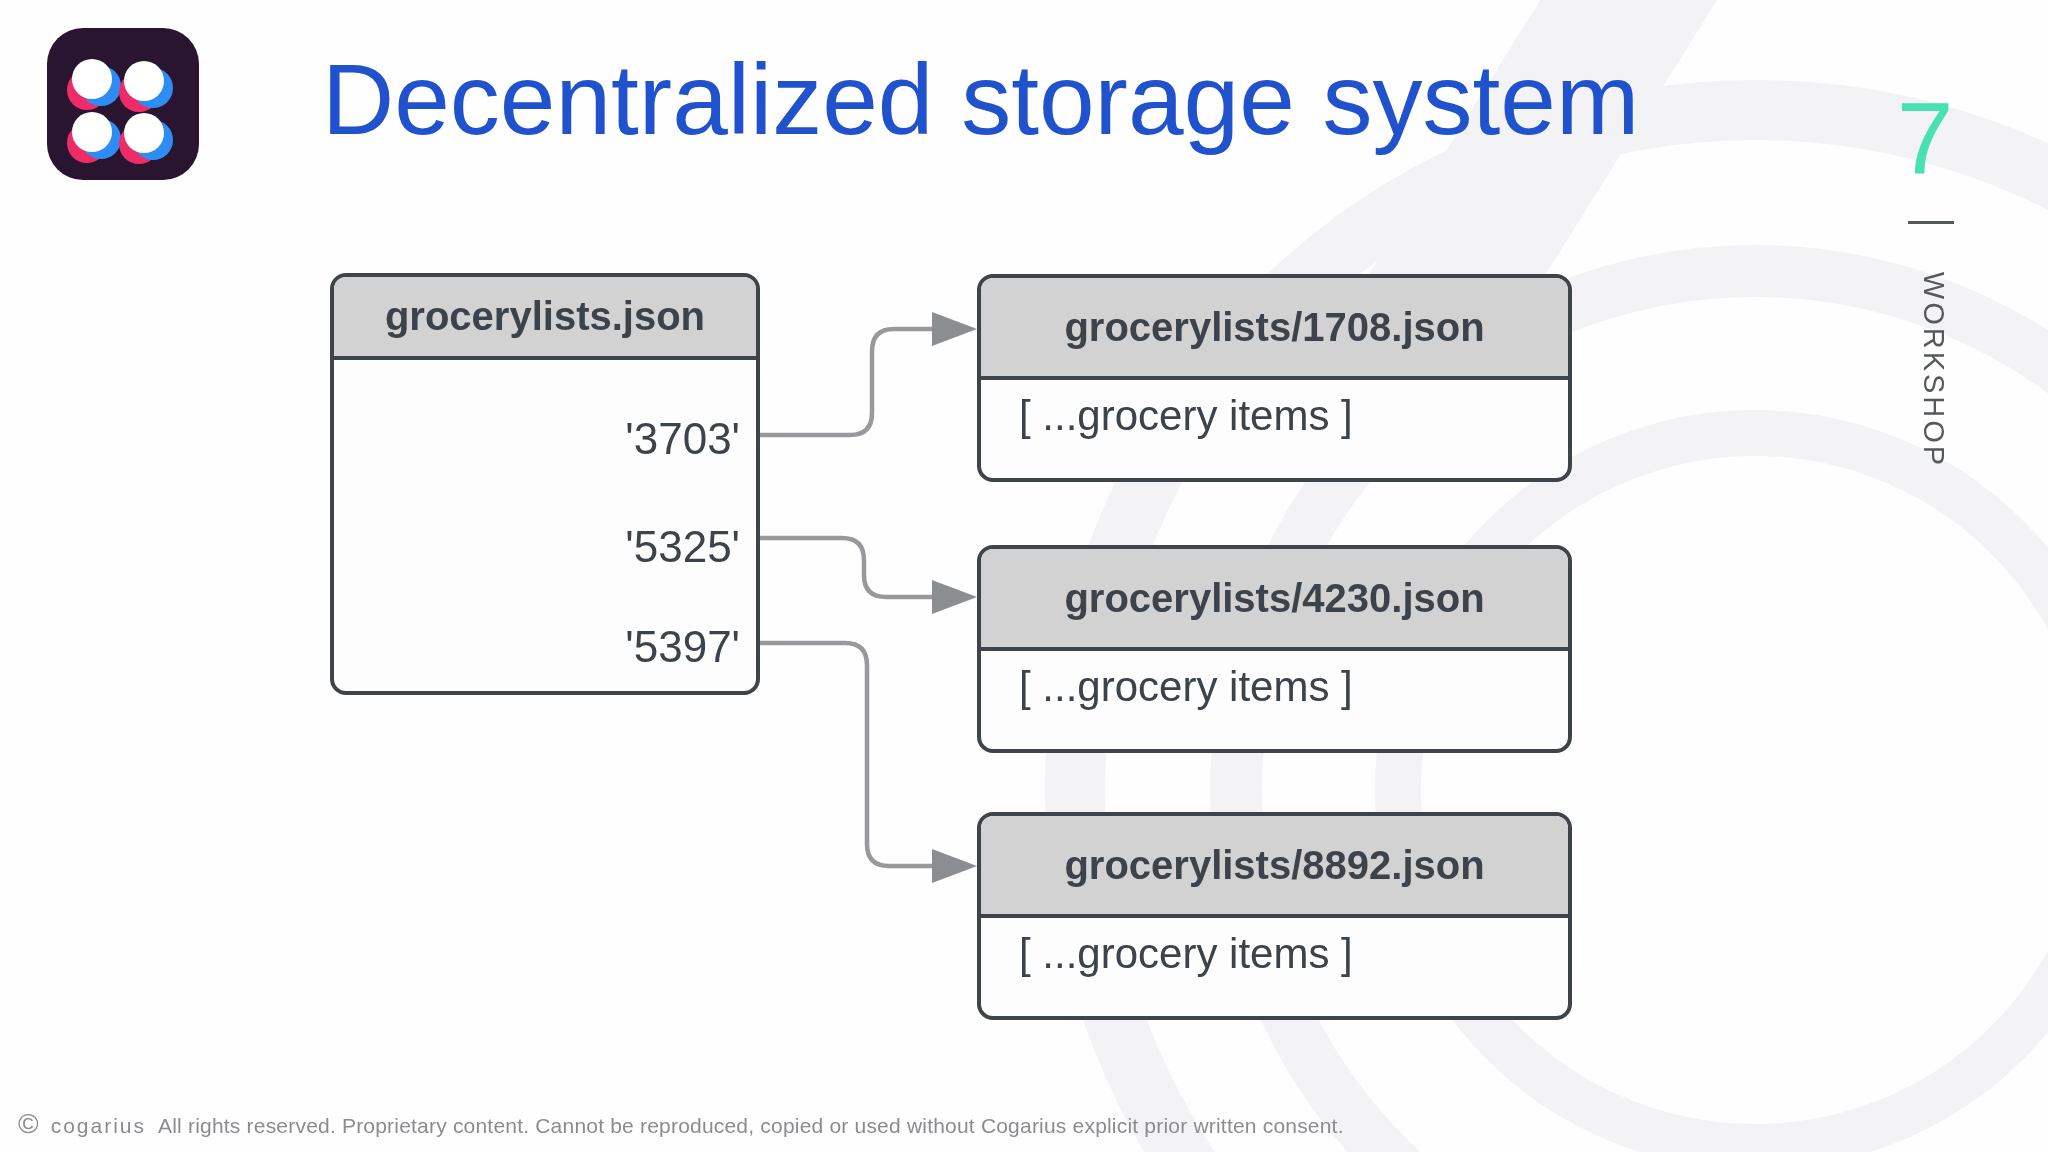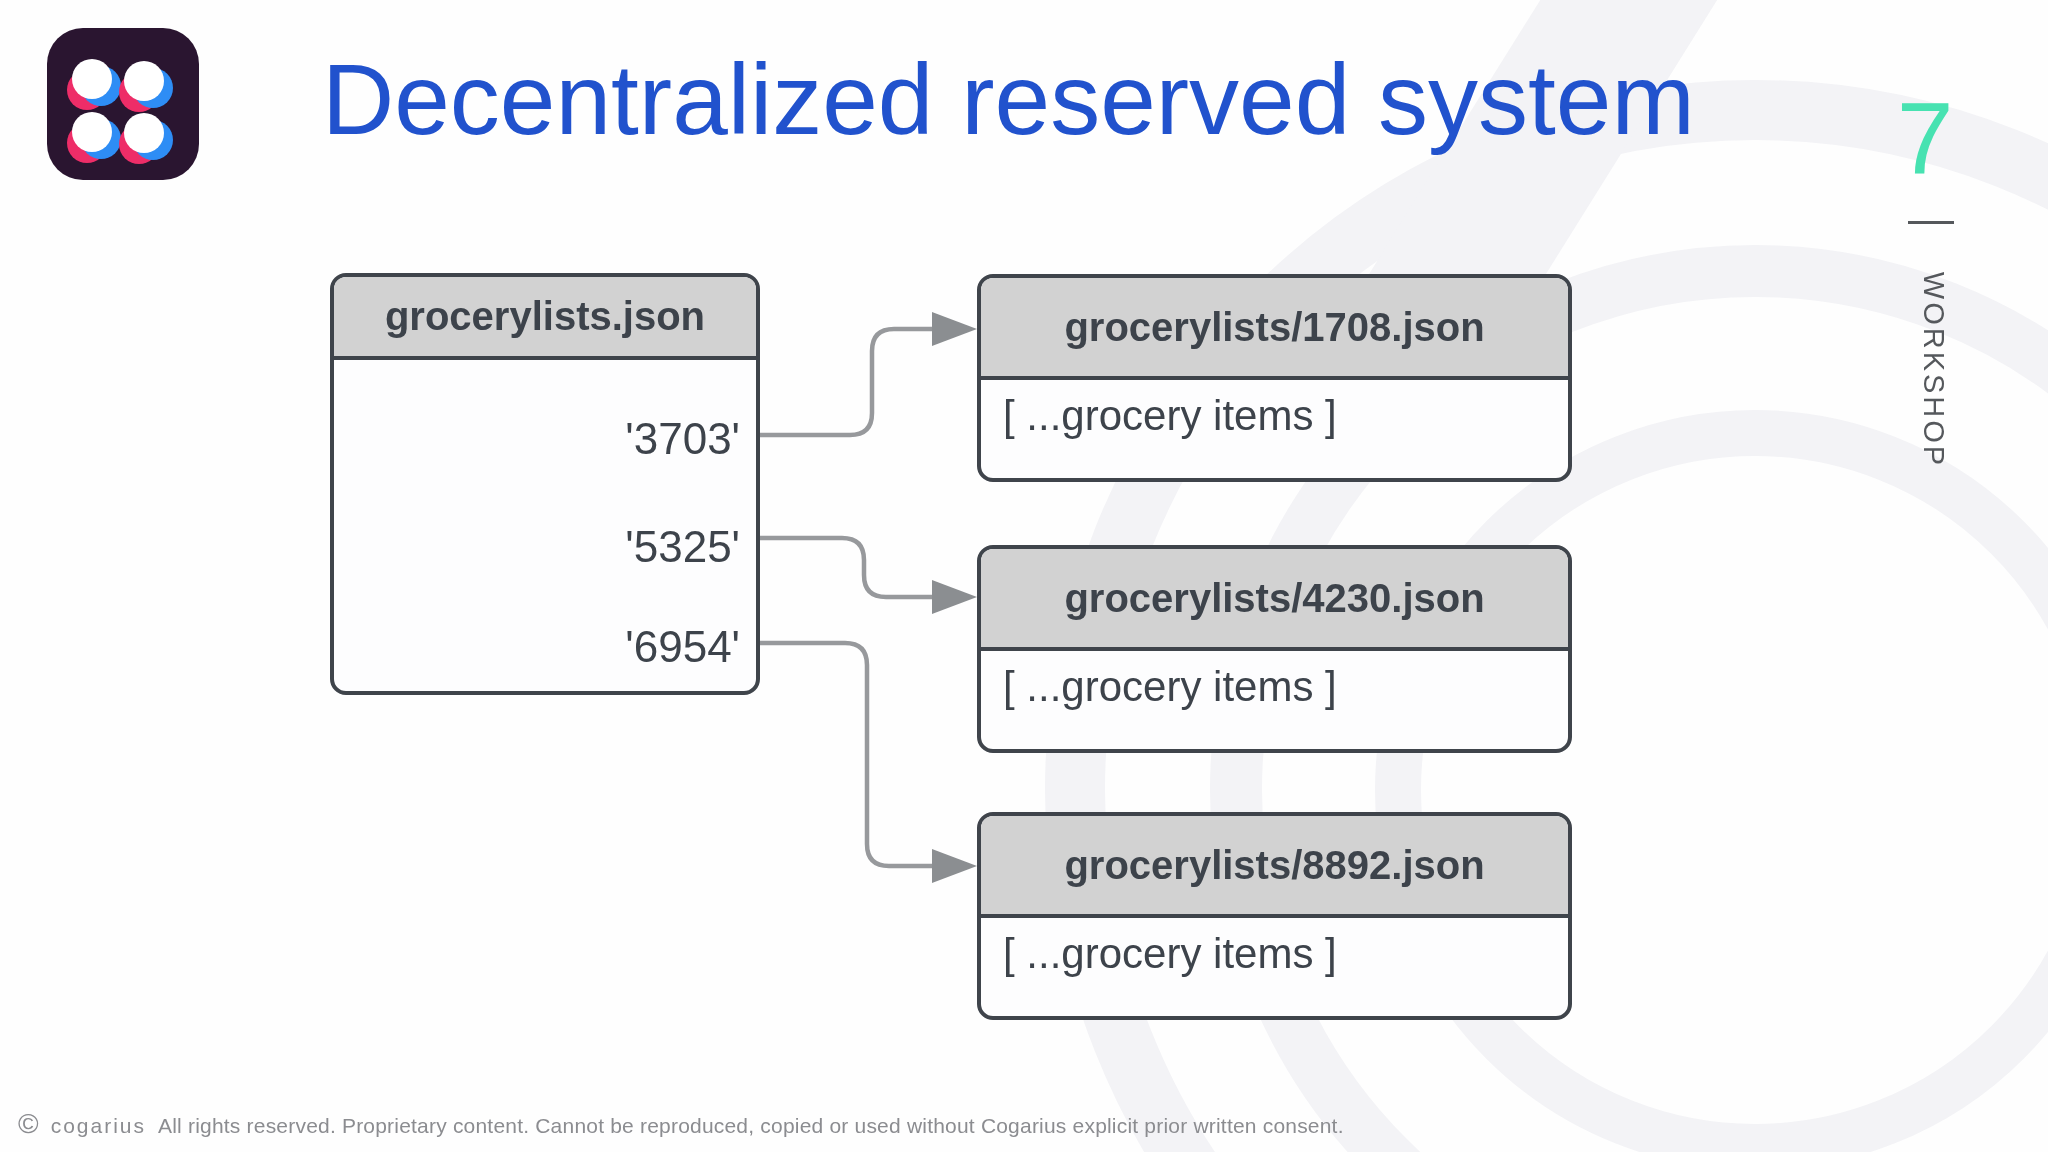--- a/index.html
+++ b/index.html
@@ -63,21 +63,21 @@
         background:var(--box-header-bg);border-bottom:4px solid var(--box-border);
         font-weight:700;color:var(--box-text);}
   .index-box{left:330px;top:273px;width:430px;height:422px;}
   .index-box .dbox-header{height:83px;font-size:40px;}
   .index-key{position:absolute;right:16px;width:100%;text-align:right;
         font-size:44px;color:var(--box-text);line-height:50px;}
   .index-key.k1{top:137px;} .index-key.k2{top:245px;} .index-key.k3{top:345px;}
 
   .shard-box{left:977px;width:595px;height:208px;}
   .shard-box .dbox-header{height:102px;font-size:40px;}
-  .shard-box .dbox-body{display:flex;align-items:center;height:72px;padding-left:22px;
+  .shard-box .dbox-body{display:flex;align-items:center;height:72px;padding-left:38px;
         font-size:42px;color:var(--box-text);}
   .shard-box.s1{top:274px;} .shard-box.s2{top:545px;} .shard-box.s3{top:812px;}
 
   
   .connectors{position:absolute;z-index:1;left:0;top:0;width:2048px;height:1152px;
         pointer-events:none;}
   .connectors path{stroke:var(--connector);stroke-width:4.5;fill:none;}
   .connectors polygon{fill:var(--arrowhead);}
 
   
@@ -113,39 +113,39 @@
         <i class="blue"></i>
         <i class="white"></i>
       </span>
     <span class="dot d4">
         <i class="pink"></i>
         <i class="blue"></i>
         <i class="white"></i>
       </span>
   </div>
 
-  <h1 class="title">Decentralized reserved system</h1>
+  <h1 class="title">Decentralized storage system</h1>
   <div class="page-number">7</div>
   <div class="page-divider"></div>
   <div class="side-label">WORKSHOP</div>
 
   <svg class="connectors" viewBox="0 0 2048 1152" aria-hidden="true">
     <path d="M 760 435 H 850 Q 872 435 872 413 V 351 Q 872 329 894 329 H 932"></path>
     <polygon points="932,312 977,329 932,346"></polygon>
     <path d="M 760 538 H 842 Q 864 538 864 560 V 575 Q 864 597 886 597 H 932"></path>
     <polygon points="932,580 977,597 932,614"></polygon>
     <path d="M 760 643 H 845 Q 867 643 867 665 V 844 Q 867 866 889 866 H 932"></path>
     <polygon points="932,849 977,866 932,883"></polygon>
   </svg>
 
   <div class="dbox index-box">
     <div class="dbox-header">grocerylists.json</div>
     <div class="index-key k1">'3703'</div>
     <div class="index-key k2">'5325'</div>
-    <div class="index-key k3">'6954'</div>
+    <div class="index-key k3">'5397'</div>
   </div>
 
   <div class="dbox shard-box s1">
     <div class="dbox-header">grocerylists/1708.json</div>
     <div class="dbox-body">[ ...grocery items ]</div>
   </div>
   <div class="dbox shard-box s2">
     <div class="dbox-header">grocerylists/4230.json</div>
     <div class="dbox-body">[ ...grocery items ]</div>
   </div>

